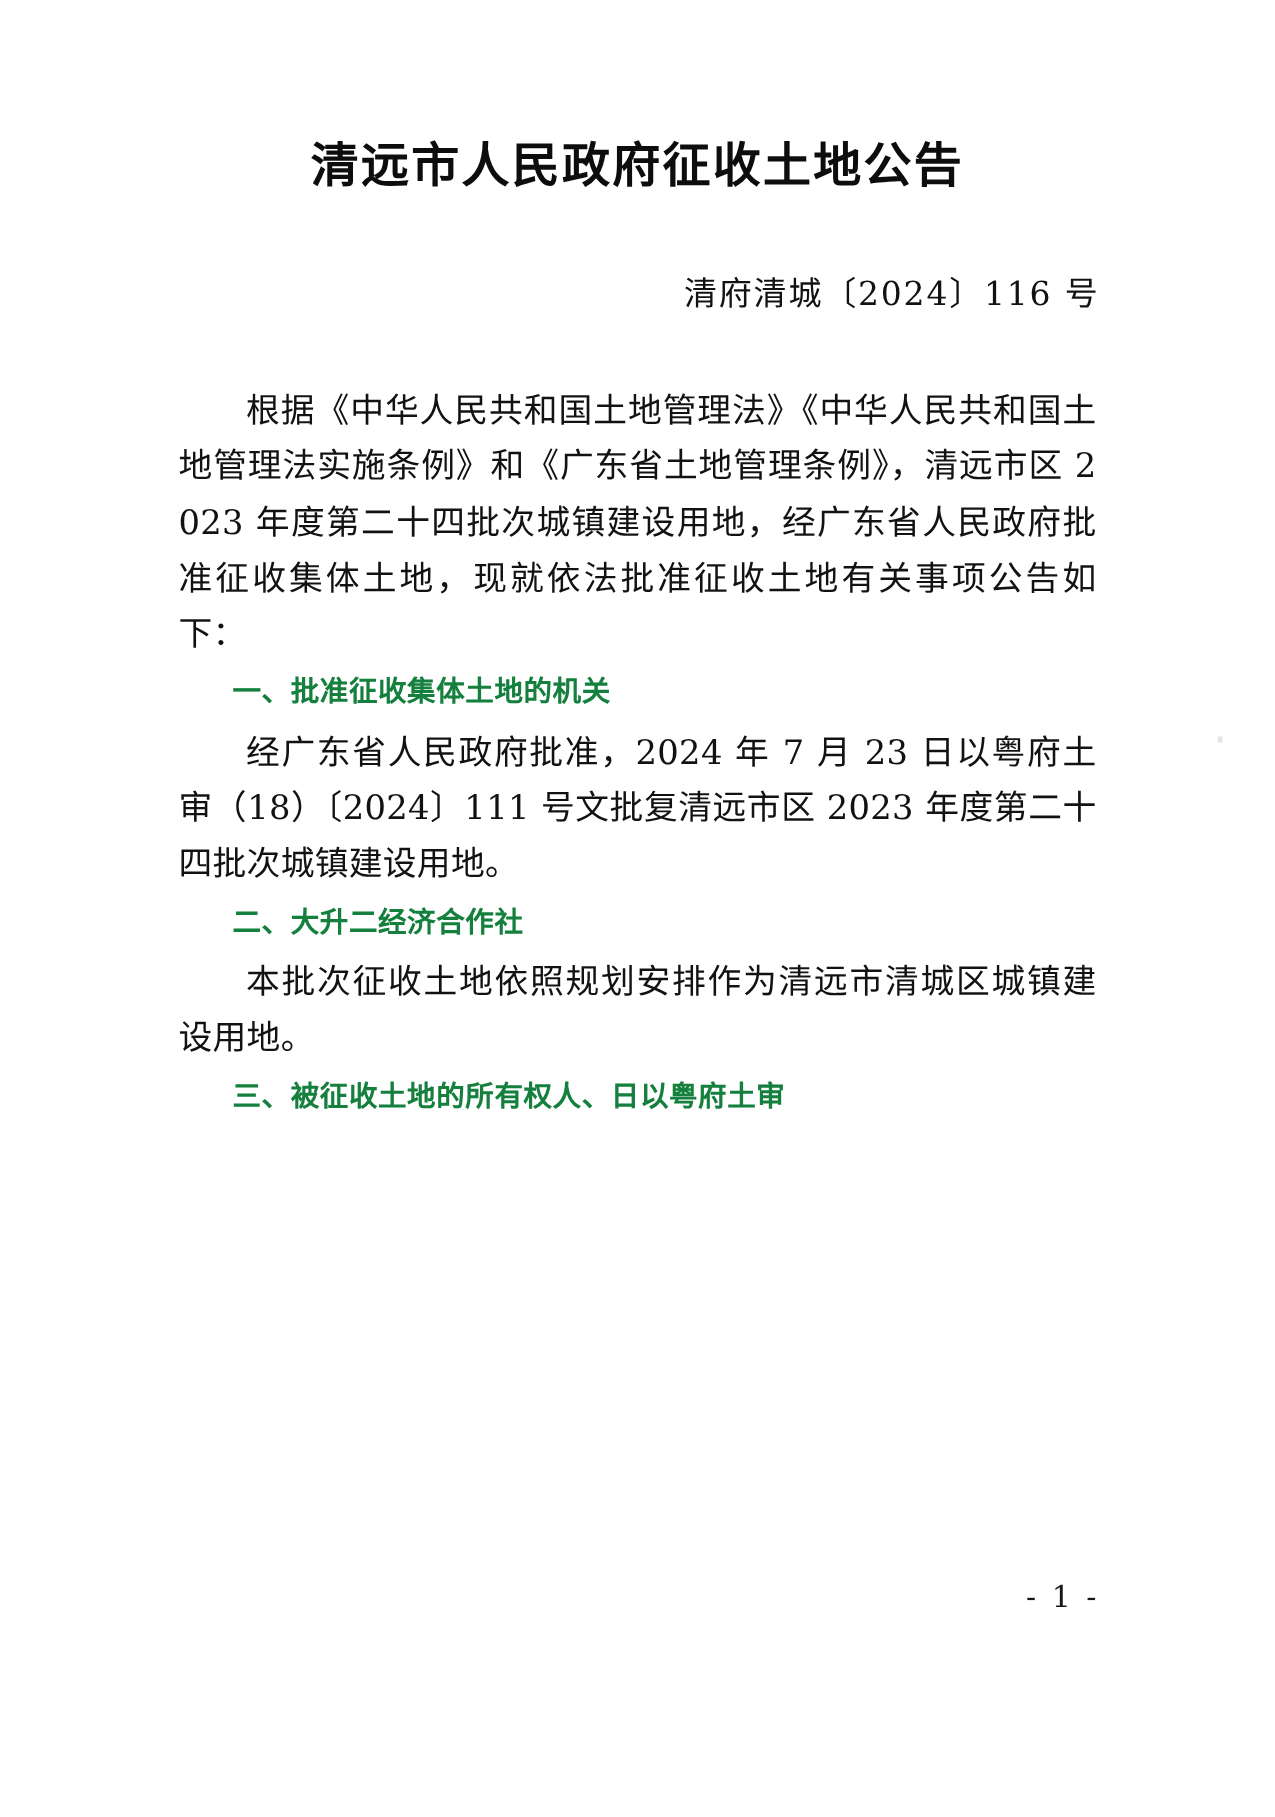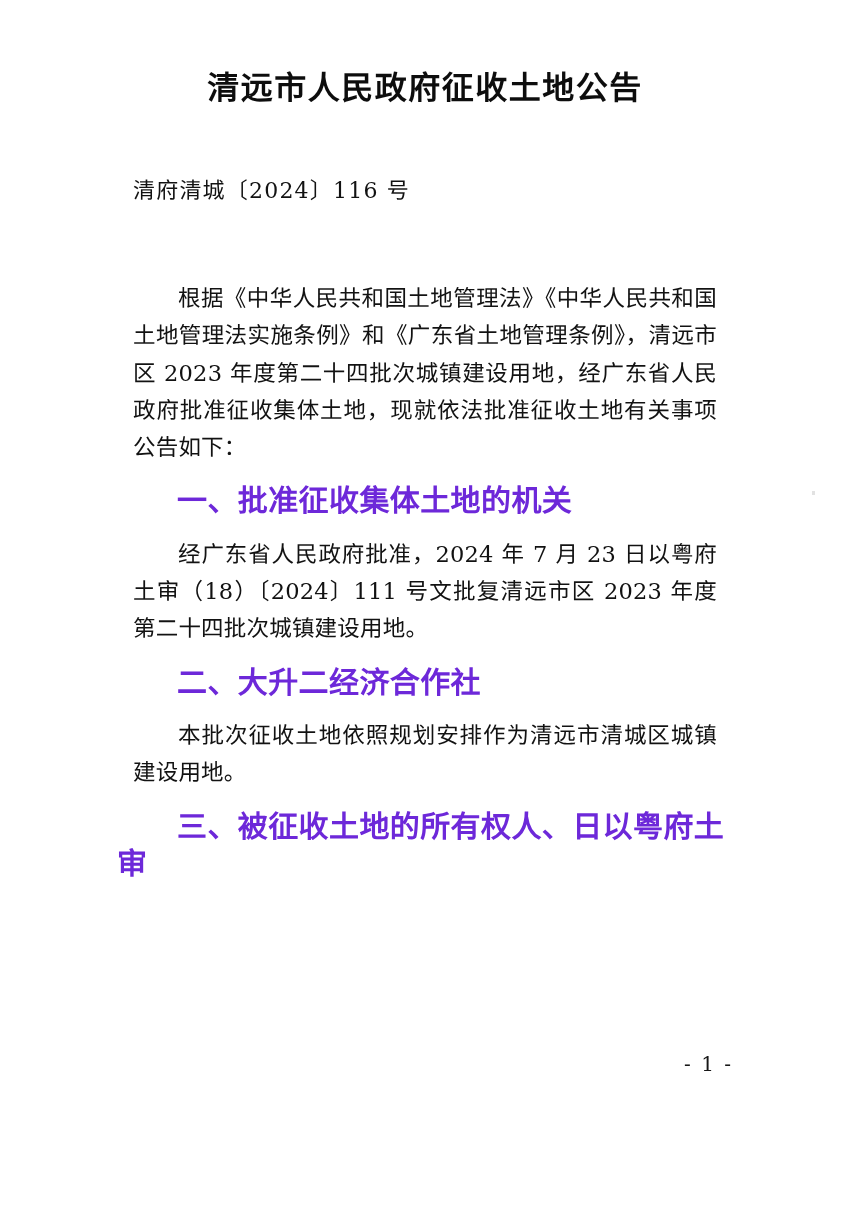--- a/index.html
+++ b/index.html
@@ -29,58 +29,58 @@
     width: 616px;
   }
   .doc-title {
     text-align: center;
     font-family: "DejaVu Serif", "Liberation Serif", serif;
     font-weight: bold;
     font-size: 32px;
     letter-spacing: 1.5px;
     line-height: 44px;
     margin: 0;
-    padding-top: 66px;
+    padding-top: 88px;
     color: #0d0d0d;
   }
   .doc-number {
-    text-align: left;
+    text-align: right;
     font-family: "DejaVu Serif", "Liberation Serif", serif;
     font-size: 22px;
     letter-spacing: 1.2px;
     line-height: 34px;
-    margin: 16px;
+    margin: 0;
     padding-top: 48px;
     color: #121212;
   }
   .body-block {
     padding-top: 40px;
   }
   p.para {
-    margin: 16px;
+    margin: 2px;
     font-family: "DejaVu Serif", "Liberation Serif", serif;
     font-size: 22.5px;
     line-height: 37.3px;
     text-align: justify;
     text-align-last: left;
     text-justify: inter-character;
     letter-spacing: 0.2px;
     text-indent: 2em;
     color: #121212;
     word-break: break-all;
   }
   p.heading {
     margin: 0;
-    font-family: Liberation Serif, serif;
+    font-family: Liberation Mono, monospace;
     font-weight: bold;
-    font-size: 30px;
+    font-size: 19px;
     line-height: 37.3px;
     letter-spacing: 0.4px;
     text-indent: 2em;
-    color: #6d28d9;
+    color: #15803d;
   }
   .page-number {
     position: absolute;
     right: 117px;
     top: 1052px;
     width: 120px;
     text-align: right;
     font-family: "DejaVu Serif", "Liberation Serif", serif;
     font-size: 20px;
     letter-spacing: 2px;

